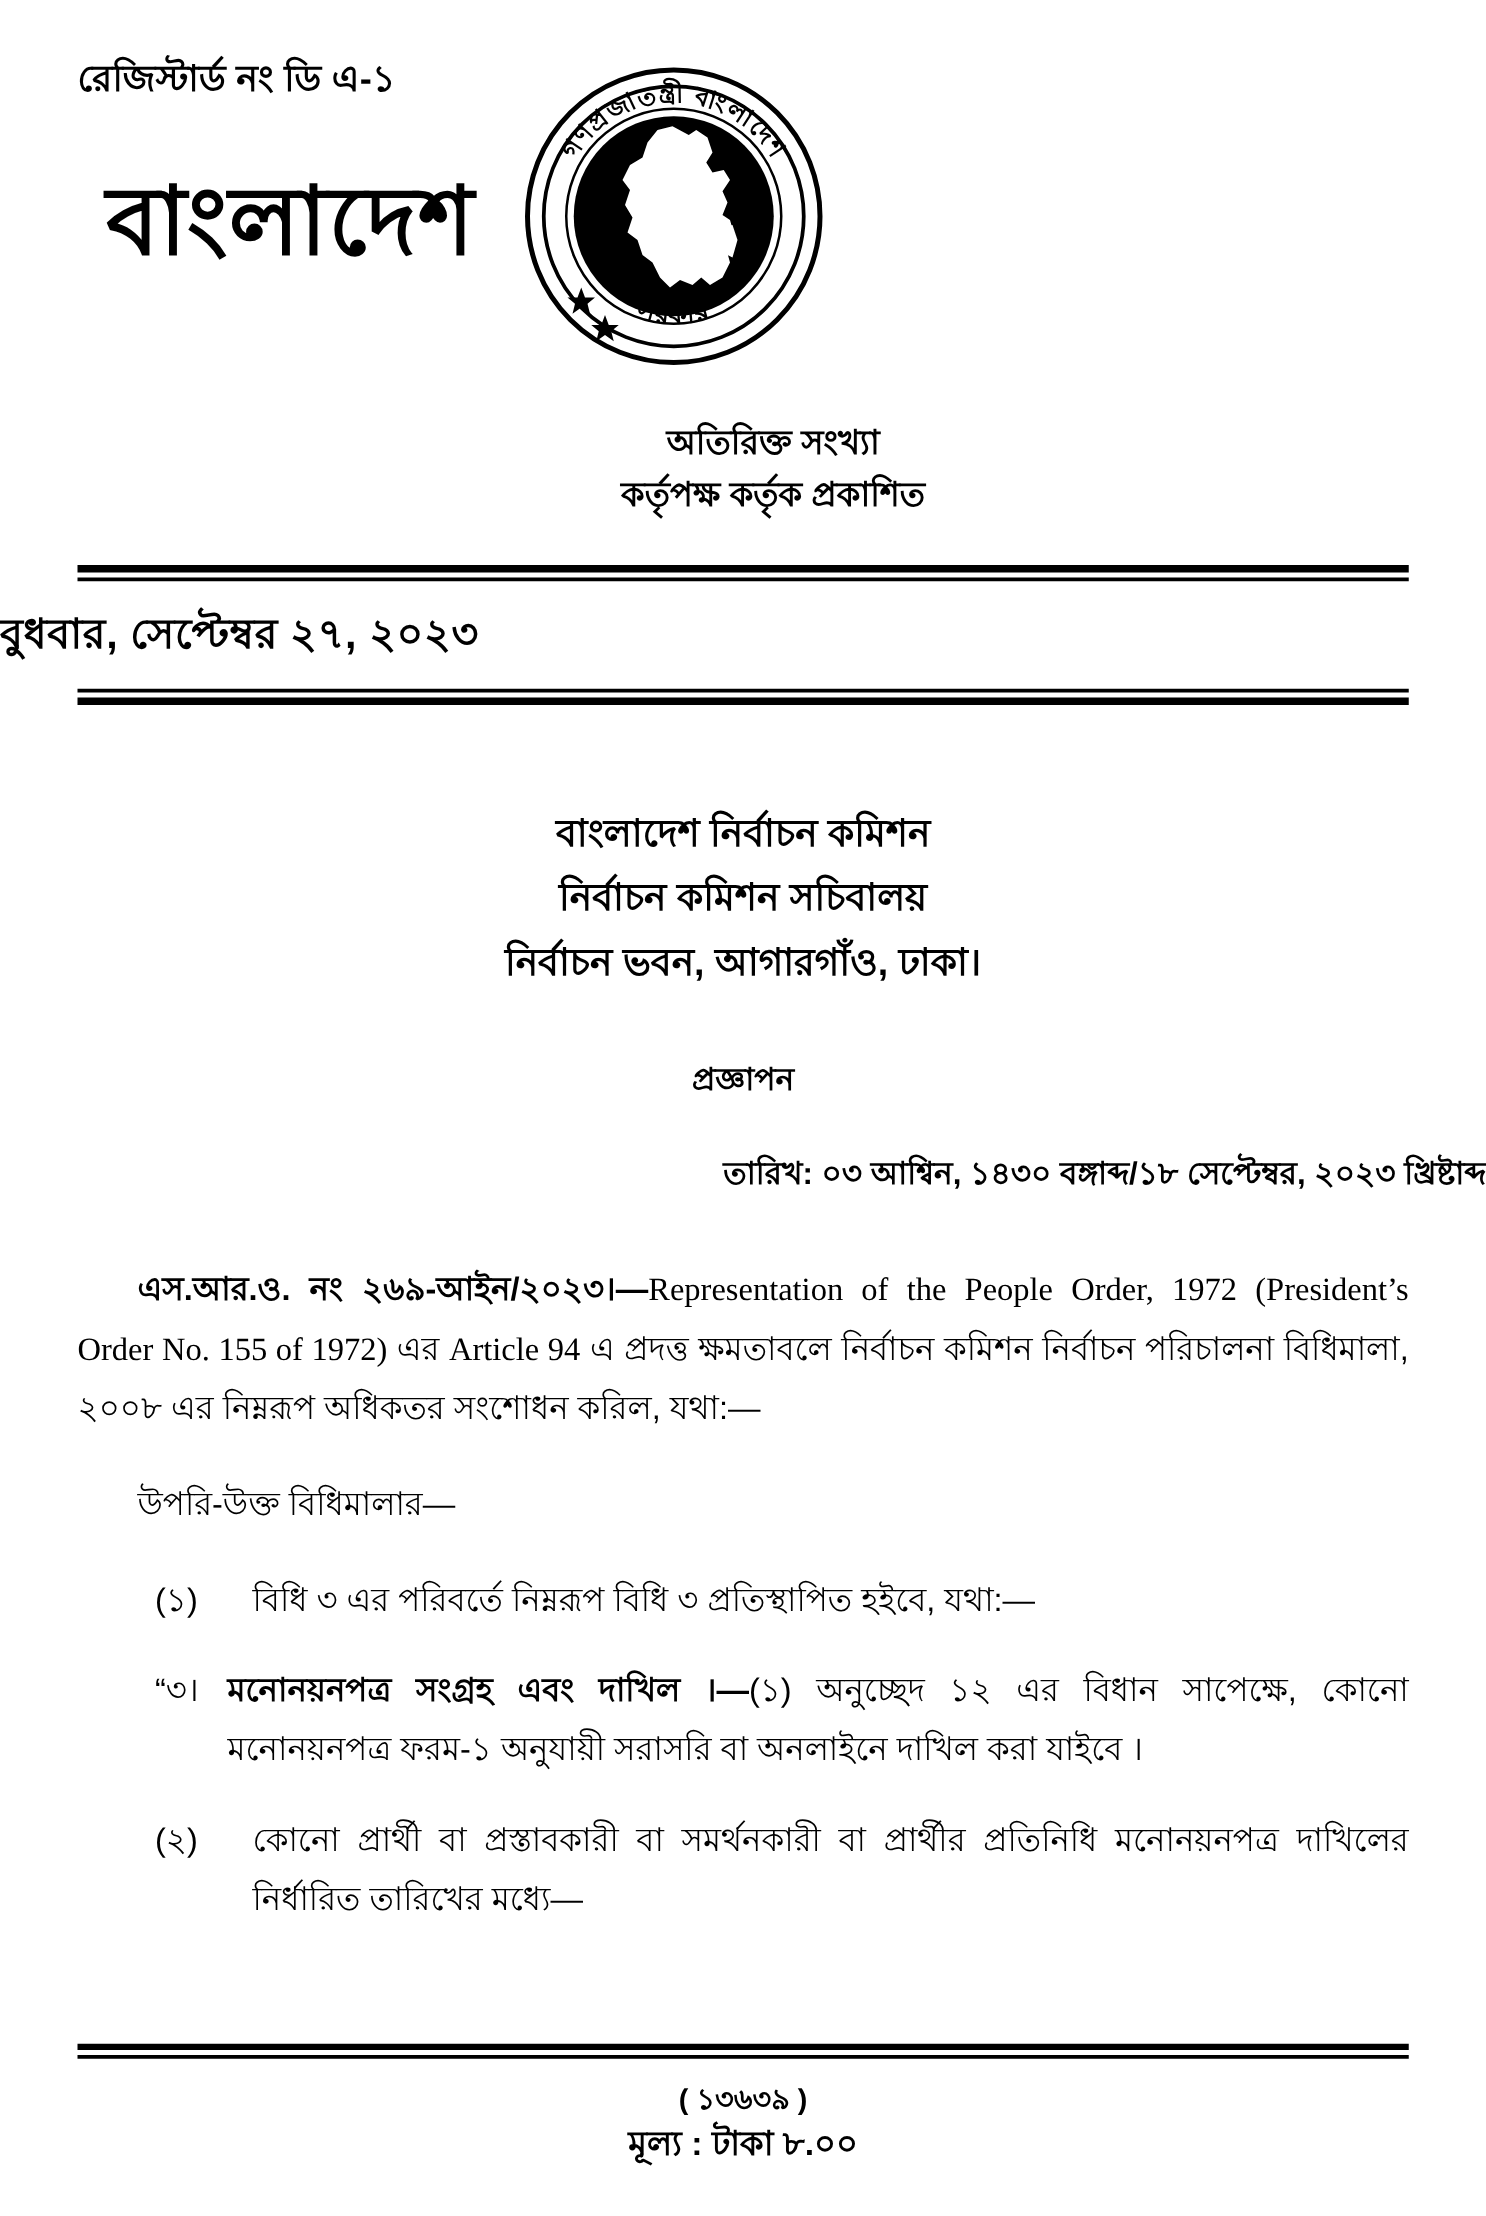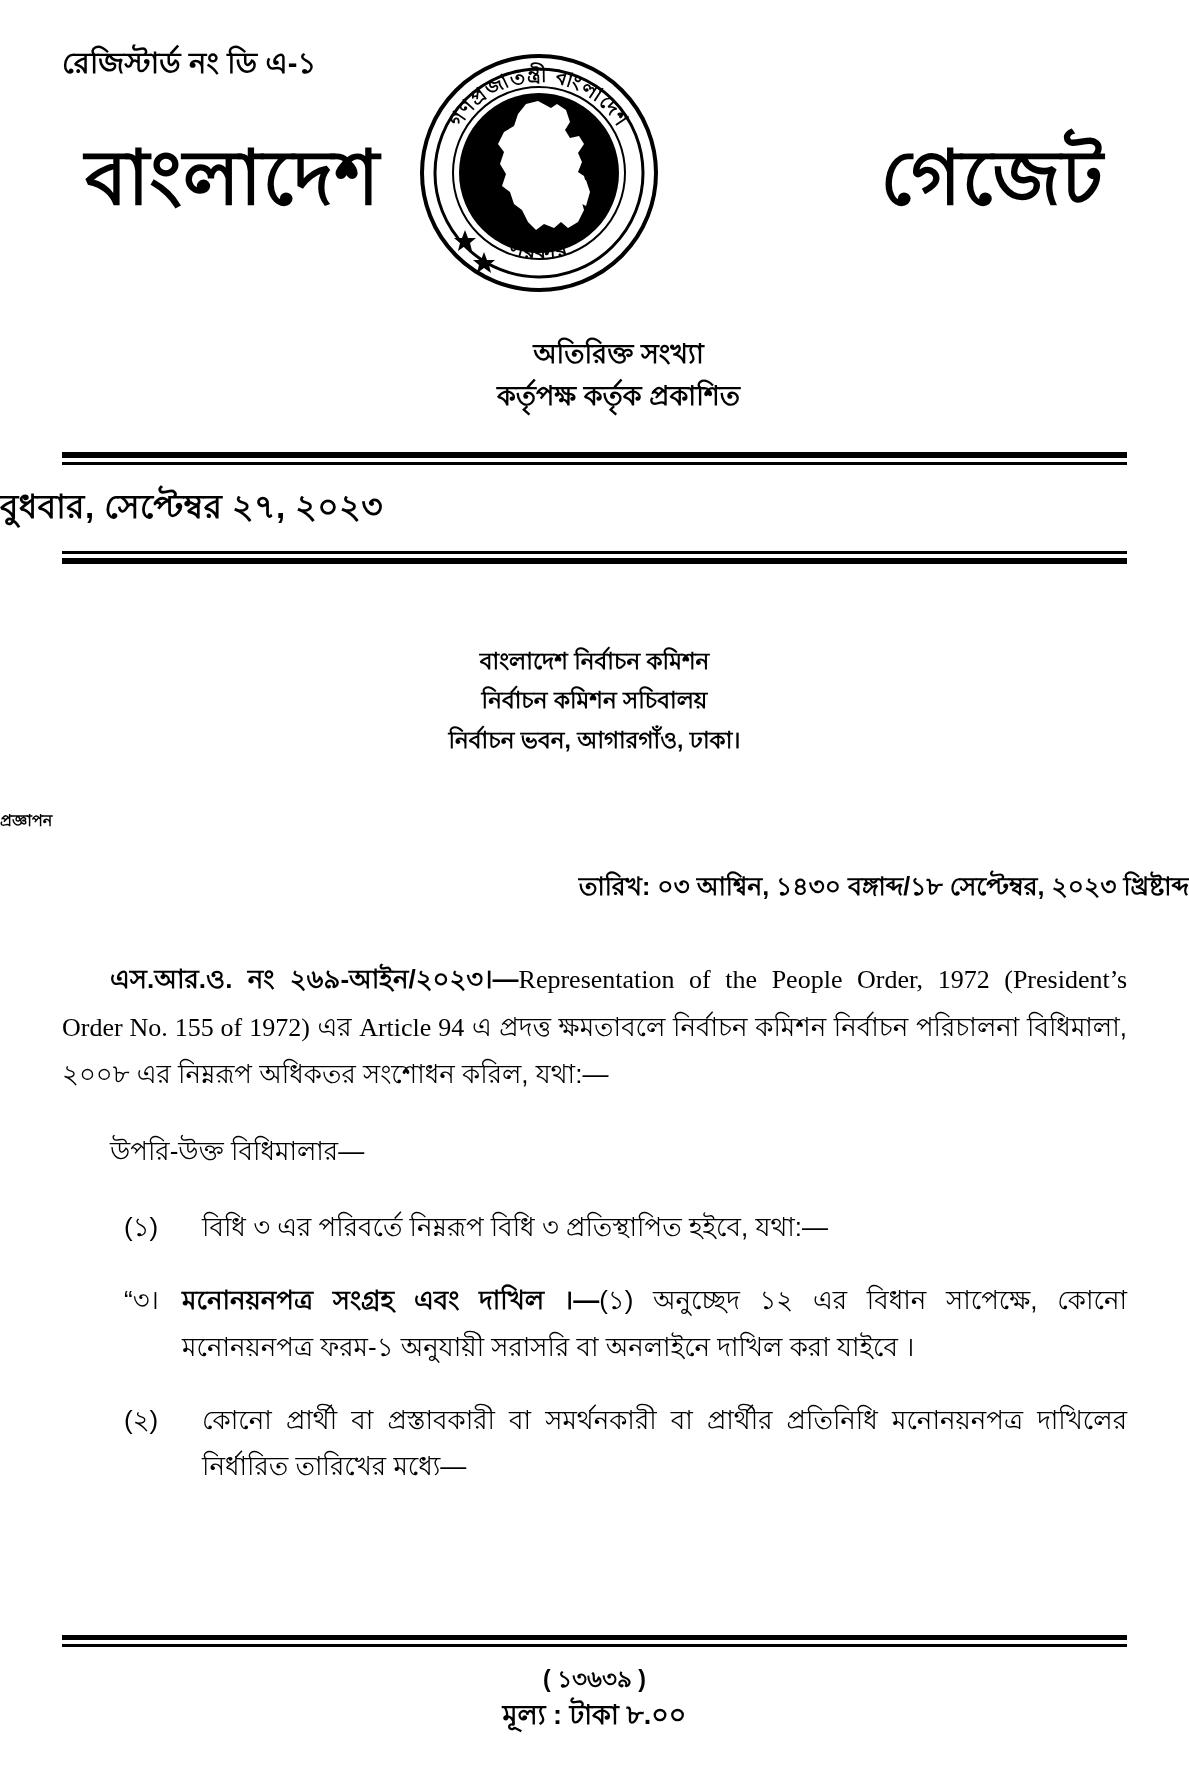--- a/index.html
+++ b/index.html
@@ -90,26 +90,27 @@
     letter-spacing: 0.5px;
   }
   .rule-group.bottom .rule-thin { margin-top: 0; margin-bottom: 4px; }
 
   
   .org-block {
     text-align: center;
     margin-top: 78px;
   }
   .org-line {
-    font-size: 23px;
+    font-size: 30px;
     font-weight: bold;
     line-height: 1.72;
   }
   .notice-word {
-    font-size: 16px;
+    text-align: center;
+    font-size: 25px;
     font-weight: bold;
     margin-top: 48px;
   }
   .date-line {
     text-align: right;
     font-size: 25px;
     font-weight: bold;
     margin-top: 32px;
   }
 
@@ -176,21 +177,20 @@
 <body>
 
 <div class="page">
 
   <div class="masthead">
 
     <div class="reg-no bn bn-b">রেজিস্টার্ড নং ডি এ-১</div>
 
     <div class="gz-word gz-left bn bn-b">বাংলাদেশ</div>
 
-    <div class="gz-word gz-right bn bn-b">গেজেট</div>
 
     <div class="emblem">
       <svg viewBox="0 0 242 242" xmlns="http://www.w3.org/2000/svg">
         <defs>
           <path id="arcTop" d="M 30 121 A 91 91 0 0 1 212 121" fill="none"></path>
           <path id="arcBottom" d="M 35 121 A 86 86 0 0 0 207 121" fill="none"></path>
         </defs>
 
         <circle cx="121" cy="121" r="117" fill="none" stroke="#000" stroke-width="4"></circle>
         <circle cx="121" cy="121" r="104" fill="none" stroke="#000" stroke-width="3"></circle>

